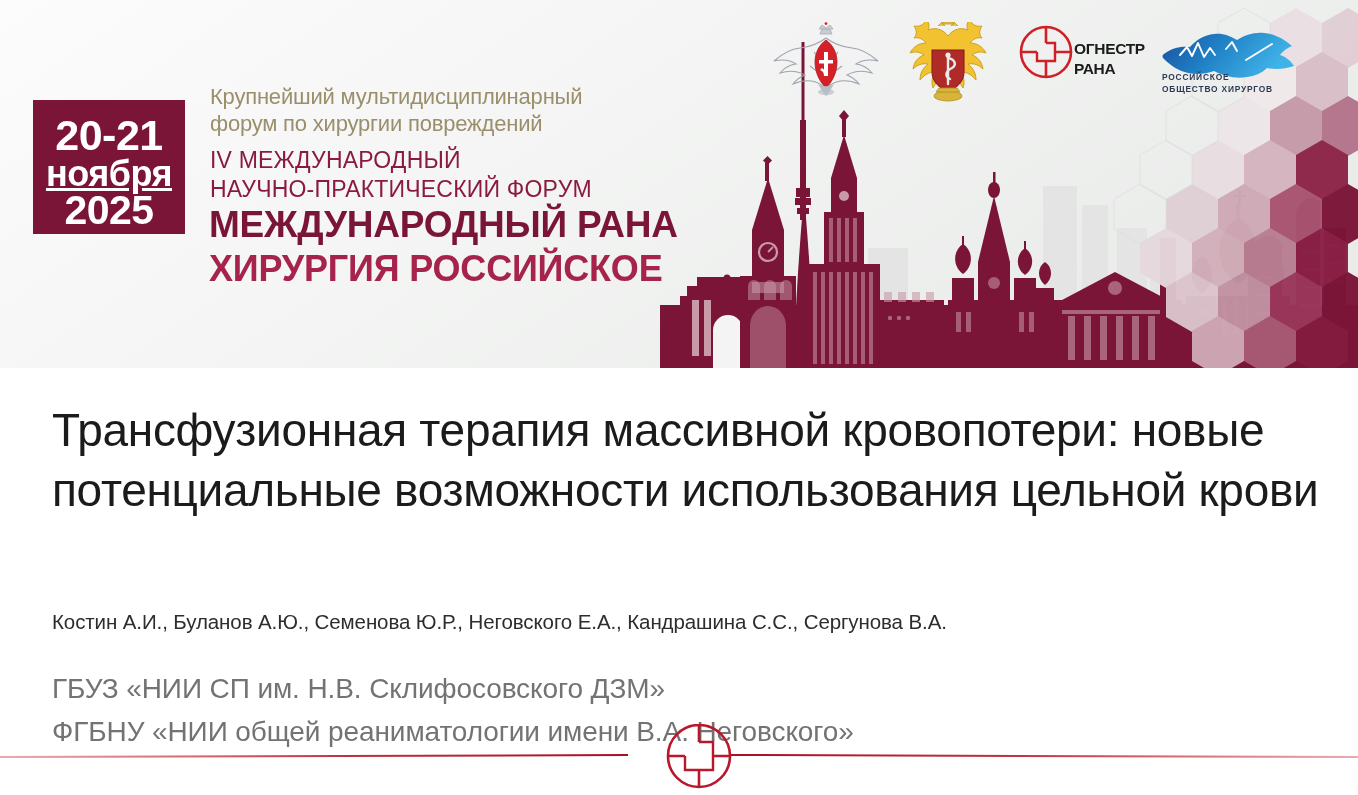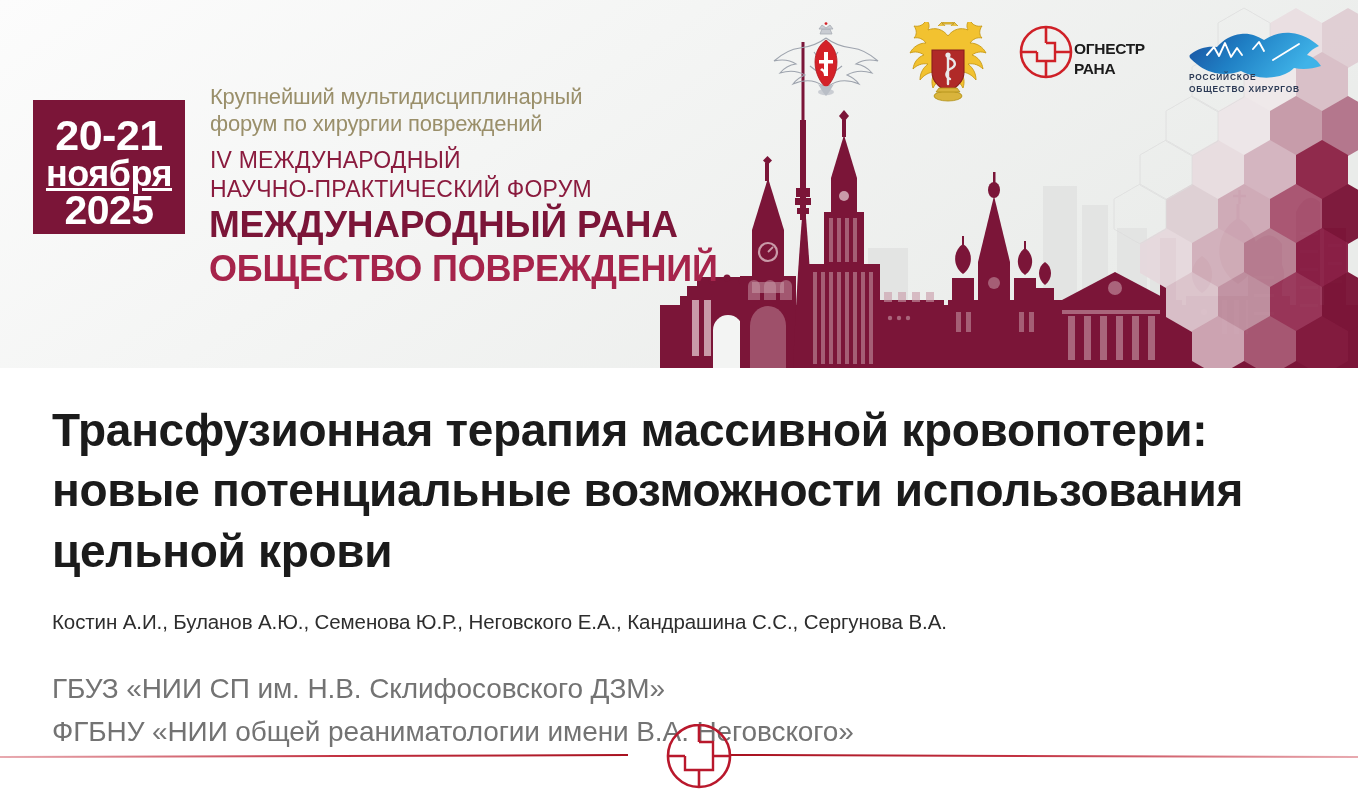--- a/index.html
+++ b/index.html
@@ -57,27 +57,27 @@
     font-size: 36px; font-weight: 700; color: #a6244b;
     line-height: 1.13; letter-spacing: -0.2px;
   }
 
   
   .logos { position: absolute; top: 22px; left: 770px; height: 86px; display: flex; align-items: flex-start; }
   .logo { display: flex; align-items: center; justify-content: center; }
   .logo-mod  { width: 112px; height: 78px; }
   .logo-moh  { width: 92px;  height: 82px; margin-left: 20px; }
   .logo-gr   { width: 130px; height: 72px; margin-left: 22px; }
-  .logo-ros  { width: 150px; height: 78px; margin-left: 35px; }
+  .logo-ros  { width: 150px; height: 78px; margin-left: 8px; }
 
   
   .title {
     position: absolute; left: 52px; top: 400px; width: 1270px;
     font-size: 46px; line-height: 1.31; color: #1b1b1b;
-    font-weight: 700; letter-spacing: -0.3px;
+    font-weight: 400; letter-spacing: -0.3px;
   }
   .authors {
     position: absolute; left: 52px; top: 610px; width: 1260px;
     font-size: 20.5px; color: #2d2d2d; letter-spacing: -0.1px;
   }
   .affiliations {
     position: absolute; left: 52px; top: 668px; width: 1260px;
     font-size: 28px; line-height: 1.53; color: #737373;
     letter-spacing: -0.1px; white-space: pre-line;
   }
@@ -324,21 +324,21 @@
       <span class="date-day">20-21</span>
       <span class="date-month">ноября</span>
       <span class="date-year">2025</span>
     </div>
 
     <div class="tagline">Крупнейший мультидисциплинарный
 форум по хирургии повреждений</div>
     <div class="forum-kicker">IV МЕЖДУНАРОДНЫЙ
 НАУЧНО-ПРАКТИЧЕСКИЙ ФОРУМ</div>
     <div class="forum-main">МЕЖДУНАРОДНЫЙ РАНА</div>
-    <div class="forum-sub">ОБЩЕСТВО ПОВРЕЖДЕНИЙ</div>
+    <div class="forum-sub">ХИРУРГИЯ РОССИЙСКОЕ</div>
 
     <div class="logos">
 
       <div class="logo logo-mod">
         <svg viewBox="0 0 112 78" width="112" height="78">
           <g fill="none" stroke="#9ea4ae" stroke-width="1.1">
             <path d="M56 16 c-8 6 -16 9 -26 10 c-10 1 -18 6 -26 13 c9 -2 16 -1 22 3 c-7 1 -12 4 -16 9 c10 -3 18 -2 25 2 c-5 2 -9 5 -12 9 c12 -5 22 -4 30 2"></path>
             <path d="M56 16 c8 6 16 9 26 10 c10 1 18 6 26 13 c-9 -2 -16 -1 -22 3 c7 1 12 4 16 9 c-10 -3 -18 -2 -25 2 c5 2 9 5 12 9 c-12 -5 -22 -4 -30 2"></path>
             <path d="M44 30 c4 6 8 9 12 10 M68 30 c-4 6 -8 9 -12 10"></path>
             <path d="M40 44 c6 5 11 8 16 9 M72 44 c-6 5 -11 8 -16 9"></path>

